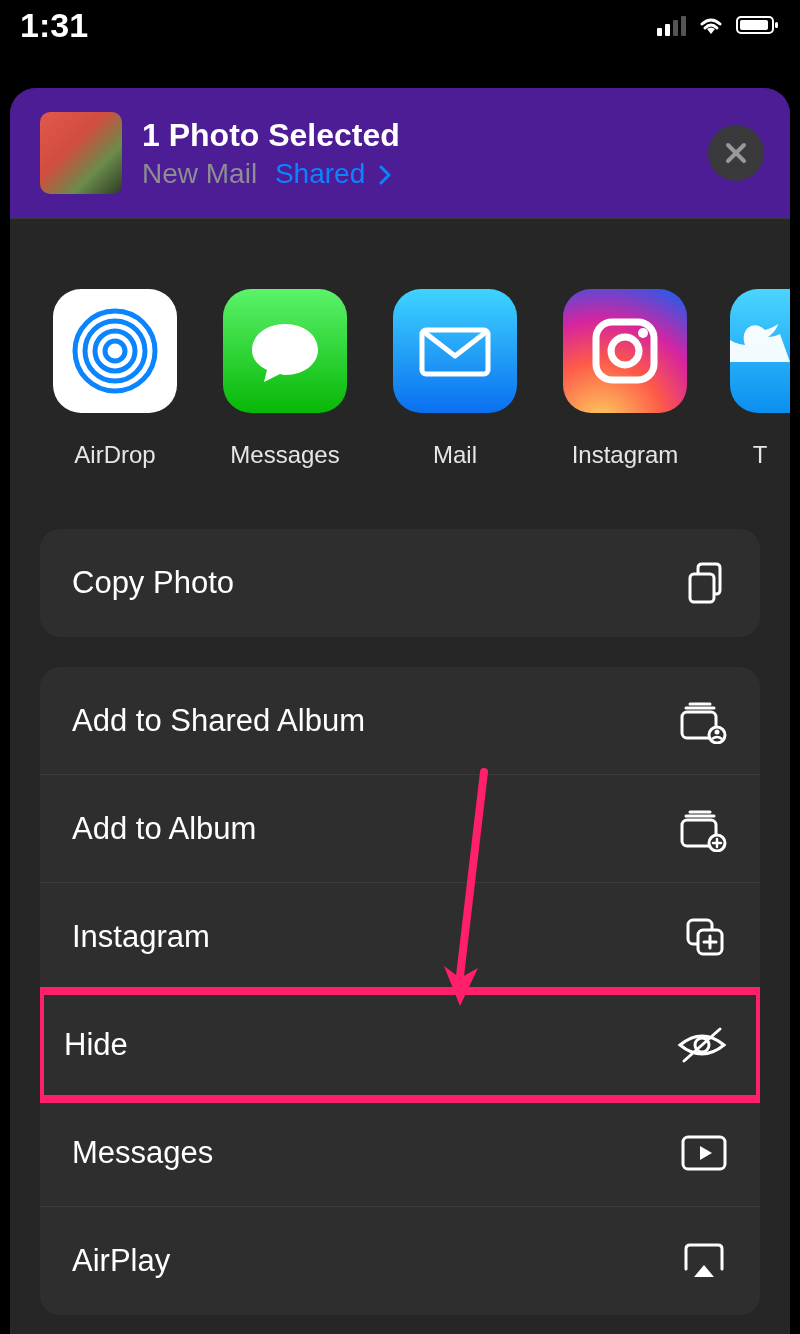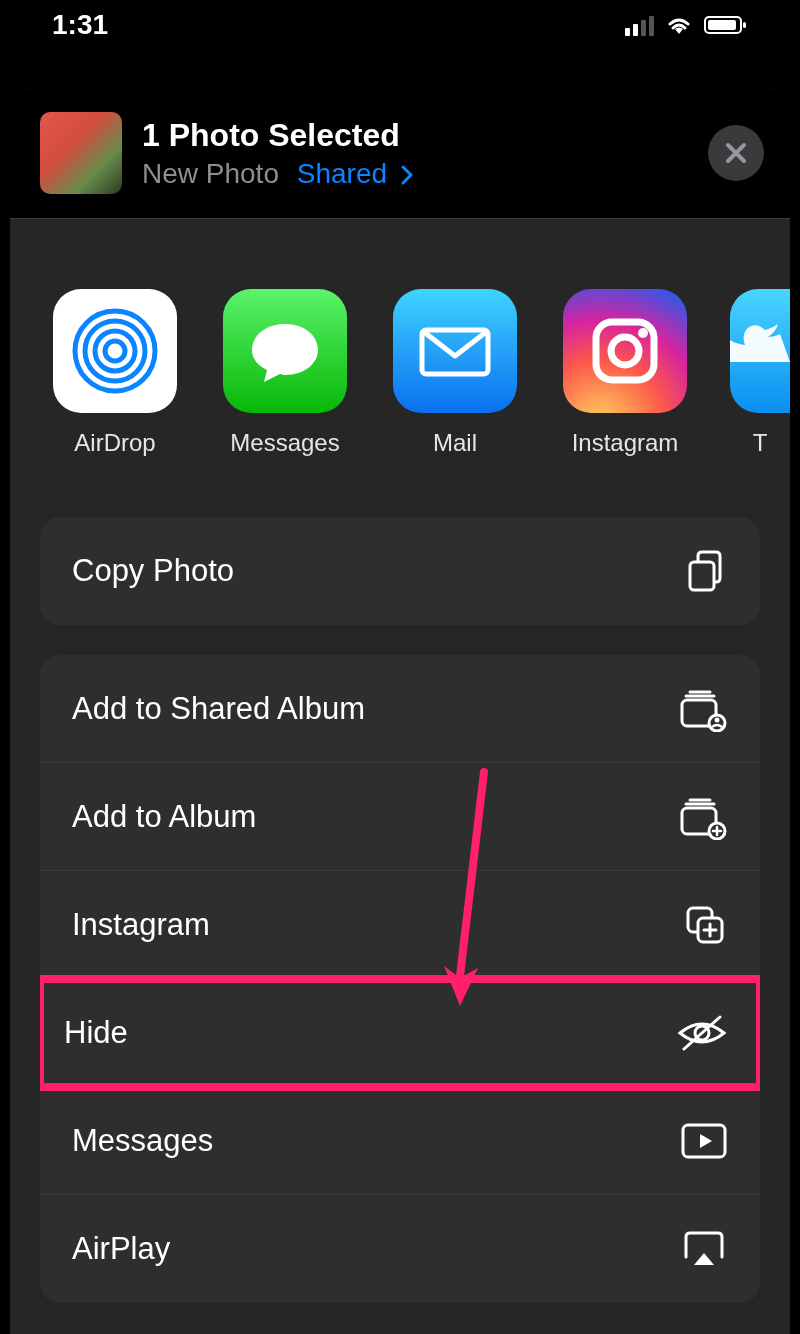--- a/index.html
+++ b/index.html
@@ -1,36 +1,36 @@
 <!DOCTYPE html>
 <html><head>
 <meta charset="utf-8">
 <style>
   * { box-sizing: border-box; margin: 0; padding: 0; }
   html, body { width: 800px; height: 1334px; background: #000; font-family: -apple-system, "Helvetica Neue", Arial, sans-serif; color: #fff; overflow: hidden; }
 
   
-  .status-bar { height: 50px; padding: 0 52px; display: flex; align-items: center; justify-content: space-between; font-size: 28px; font-weight: 600; gap: 32px; }
+  .status-bar { height: 50px; padding: 0 20px; display: flex; align-items: center; justify-content: space-between; font-size: 34px; font-weight: 600; gap: 32px; }
   .status-right { display: flex; align-items: center; gap: 10px; }
 
   
   .sheet { position: absolute; top: 88px; left: 10px; right: 10px; bottom: 0; background: #262626; border-radius: 26px 26px 0 0; overflow: hidden; }
 
   
-  .sheet-header { display: flex; align-items: center; gap: 20px; padding: 24px 26px 24px 30px; background: #000000; border-bottom: 1px solid #3a3a3a; }
+  .sheet-header { display: flex; align-items: center; gap: 20px; padding: 24px 26px 24px 30px; background: #4c1d95; border-bottom: 1px solid #3a3a3a; }
   .thumb { width: 82px; height: 82px; border-radius: 10px; background: linear-gradient(135deg,#e2574c 0%,#d14d3f 40%,#6a8c4a 70%,#2e3a24 100%); }
   .header-text { flex: 1; display: flex; flex-direction: column; gap: 4px; }
   .header-title { font-size: 32px; font-weight: 600; color: #fff; }
   .header-sub { font-size: 28px; color: #8d8d92; }
   .header-sub .options-link { color: #0a84ff; margin-left: 10px; }
   .close-btn { width: 56px; height: 56px; border-radius: 50%; background: #3a3a3c; display:flex; align-items:center; justify-content:center; }
 
   
   .app-row { display: flex; gap: 40px; padding: 70px 0 30px 40px; overflow: hidden; }
-  .app-item { display:flex; flex-direction:column; align-items:center; gap: 16px; width: 130px; flex: 0 0 auto; }
+  .app-item { display:flex; flex-direction:column; align-items:center; gap: 28px; width: 130px; flex: 0 0 auto; }
   .app-icon { width: 124px; height: 124px; border-radius: 28px; display:flex; align-items:center; justify-content:center; }
   .app-label { font-size: 24px; color:#e6e6e6; font-weight: 400; }
 
   
   .actions { padding: 30px 30px 0; display:flex; flex-direction:column; gap: 30px; }
   .group { background: #2e2e2e; border-radius: 20px; overflow: hidden; }
   .row { display:flex; align-items:center; justify-content:space-between; padding: 0 32px; height: 108px; border-bottom: 1px solid #3b3b3b; position: relative; }
   .group .row:last-child { border-bottom: none; }
   .row-label { font-size: 31px; font-weight: 400; color:#fff; }
   .row-icon { display:flex; align-items:center; justify-content:center; }
@@ -74,21 +74,21 @@
   </div>
 </div>
 
 <div class="sheet">
 
   <div class="sheet-header">
     <div class="thumb"></div>
     <div class="header-text">
       <div class="header-title">1 Photo Selected</div>
       <div class="header-sub">
-        <span>New Photo</span>
+        <span>New Mail</span>
         <span class="options-link">
           <span>Shared</span>
           <svg width="16" height="20" viewBox="0 0 16 20" style="vertical-align:-2px;margin-left:4px;">
               <path d="M4 2 L12 10 L4 18" stroke="#0a84ff" stroke-width="3" fill="none" stroke-linecap="round" stroke-linejoin="round"></path>
             </svg>
         </span>
       </div>
     </div>
     <div class="close-btn">
       <svg width="24" height="24" viewBox="0 0 24 24">

